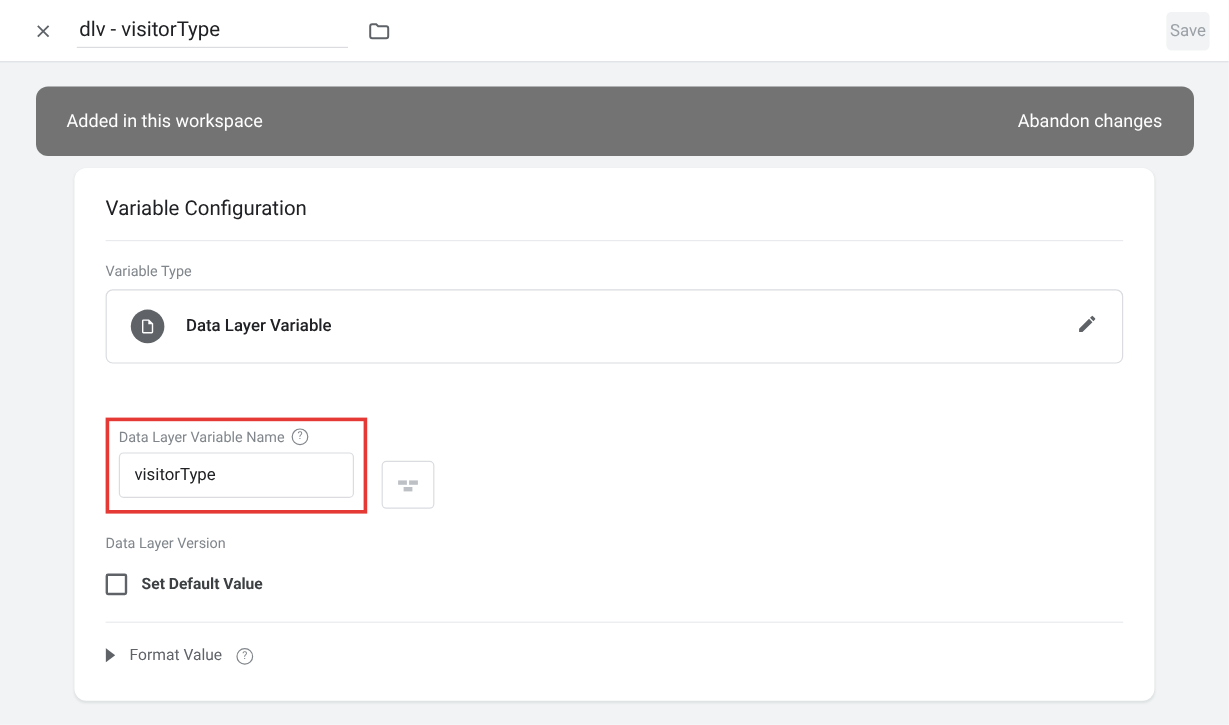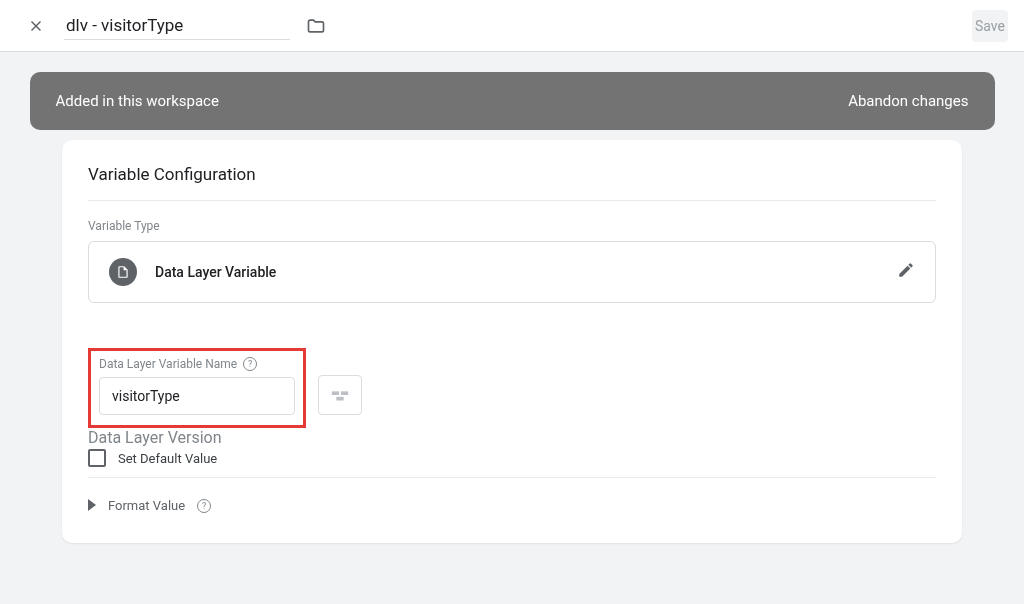--- a/index.html
+++ b/index.html
@@ -147,20 +147,21 @@
       color: #5f6368;
     }
     .edit-pencil svg {
       width: 18px;
       height: 18px;
     }
     .highlight-box {
       border: 3px solid #e53935;
       padding: 6px 8px 10px;
       display: inline-block;
+      margin-bottom: 18px;
     }
     .label-row {
       display: flex;
       align-items: center;
       gap: 6px;
       margin-bottom: 6px;
     }
     .help-icon {
       width: 14px;
       height: 14px;
@@ -194,23 +195,23 @@
       width: 44px;
       height: 40px;
       border: 1px solid #dadce0;
       border-radius: 4px;
     }
     .brick-icon svg {
       width: 22px;
       height: 22px;
     }
     .version-label {
-      font-size: 16px;
+      font-size: 12px;
       color: #80868b;
-      margin-bottom: 2px;
+      margin-bottom: 18px;
     }
     .select-box {
       border: 1px solid #dadce0;
       border-radius: 4px;
       padding: 10px 12px;
       width: 262px;
       font-size: 14px;
       color: #202124;
       display: flex;
       align-items: center;
@@ -220,21 +221,22 @@
     }
     .select-box svg {
       width: 10px;
       height: 6px;
       fill: #5f6368;
     }
     .checkbox-row {
       display: flex;
       align-items: center;
       gap: 12px;
-      margin-bottom: 10px;
+      margin-bottom: 22px;
+      font-weight: bold;
     }
     .checkbox {
       width: 18px;
       height: 18px;
       border: 2px solid #5f6368;
       border-radius: 2px;
       cursor: pointer;
     }
     .checkbox-label {
       font-size: 13px;

